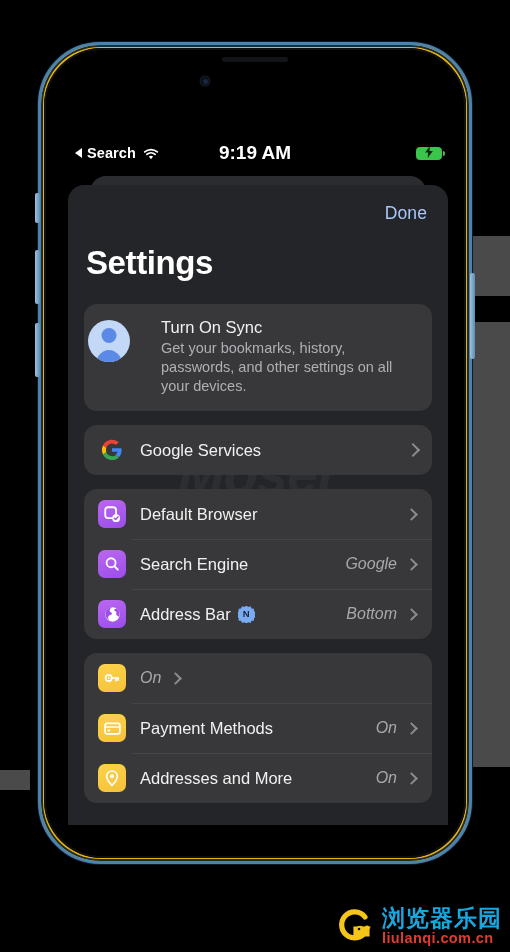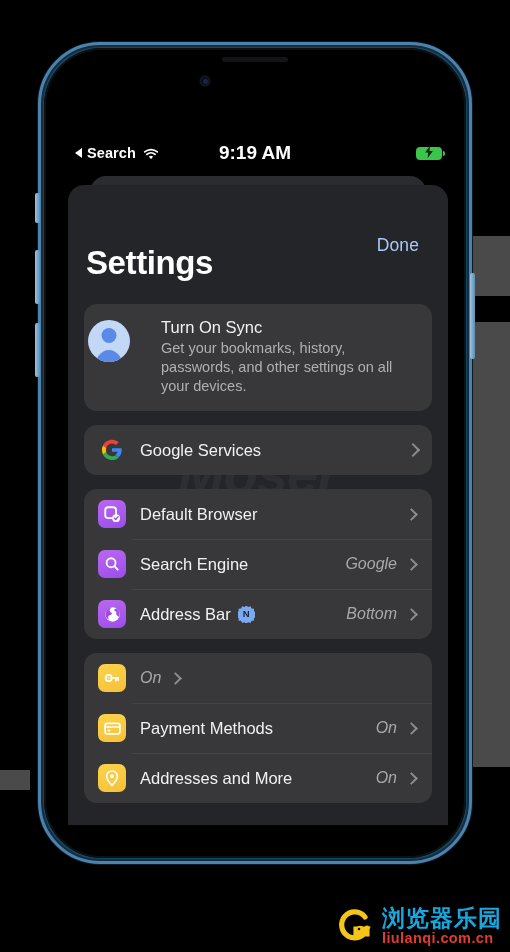--- a/index.html
+++ b/index.html
@@ -11,21 +11,21 @@
   
   .bg-slab { position:absolute; background:#4a4a4a; }
   .bg-slab.right { left:455px; top:322px; width:55px; height:445px; }
   .bg-slab.right2 { left:455px; top:236px; width:55px; height:60px; }
   .bg-slab.left  { left:0px;  top:770px; width:30px; height:20px; }
 
   
   #phone {
     position:absolute; left:38px; top:42px; width:434px; height:822px;
     border-radius:62px;
-    background:#0c4a6e;
+    background:#eab308;
     border:3px solid #4d82ad;
     box-shadow:0 0 0 1px #0b1b28, inset 0 0 0 2px #1a2c3a;
   }
   #phone::after{
     content:""; position:absolute; inset:3px; border-radius:58px;
     border:2px solid #101010; pointer-events:none;
   }
   .side-btn { position:absolute; background:linear-gradient(90deg,#9fc2de,#5d8db5); border-radius:2px; }
   .btn-mute { left:-6px; top:148px; width:5px; height:30px; }
   .btn-volup { left:-6px; top:205px; width:5px; height:54px; }
@@ -72,22 +72,22 @@
     position:absolute; left:46px; top:128px; width:336px; height:60px;
     background:#2b2c2f; border-radius:16px 16px 0 0;
   }
   .sheet {
     position:absolute; left:24px; top:137px; width:380px; height:640px;
     background:#242528; border-radius:16px 16px 0 0; overflow:hidden;
   }
 
   .sheet-topbar { position:relative; height:56px; }
   .done-btn {
-    position:absolute; right:29px; top:18px;
-    color:#a8c7fa; font-size:17.5px; font-weight:500; letter-spacing:.1px;margin-top:32px;
+    position:absolute; right:21px; top:18px;
+    color:#a8c7fa; font-size:17.5px; font-weight:500; letter-spacing:.1px;
   }
 
   .page-title {
     margin:3px 0 0 18px; color:#fff; font-size:33px; font-weight:bold;
     letter-spacing:-.4px;
   }
 
   
   .wm {
     position:absolute; left:110px; top:262px; width:300px;

